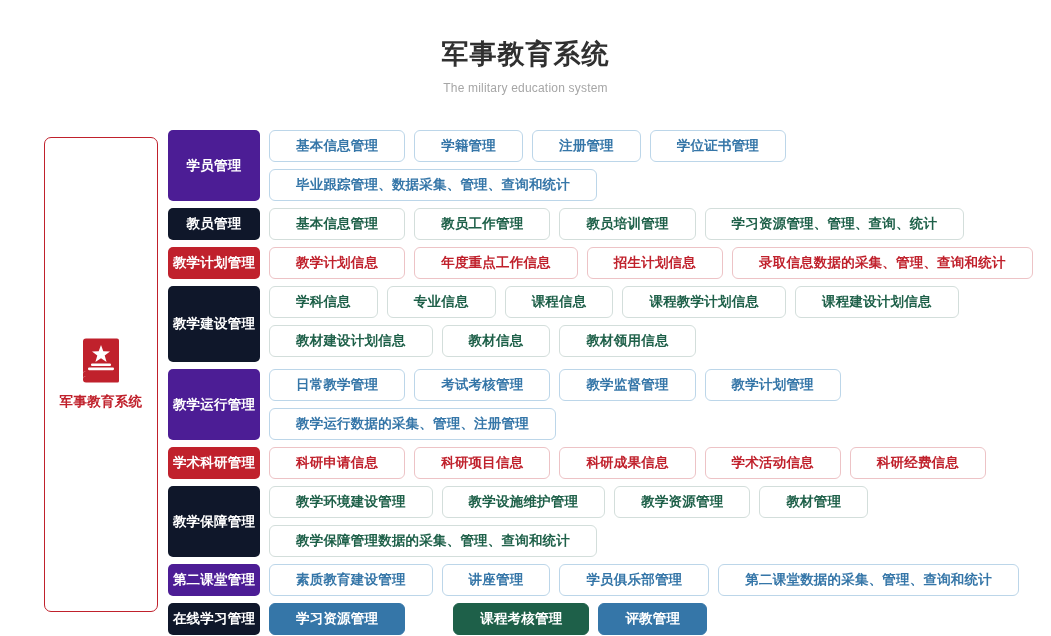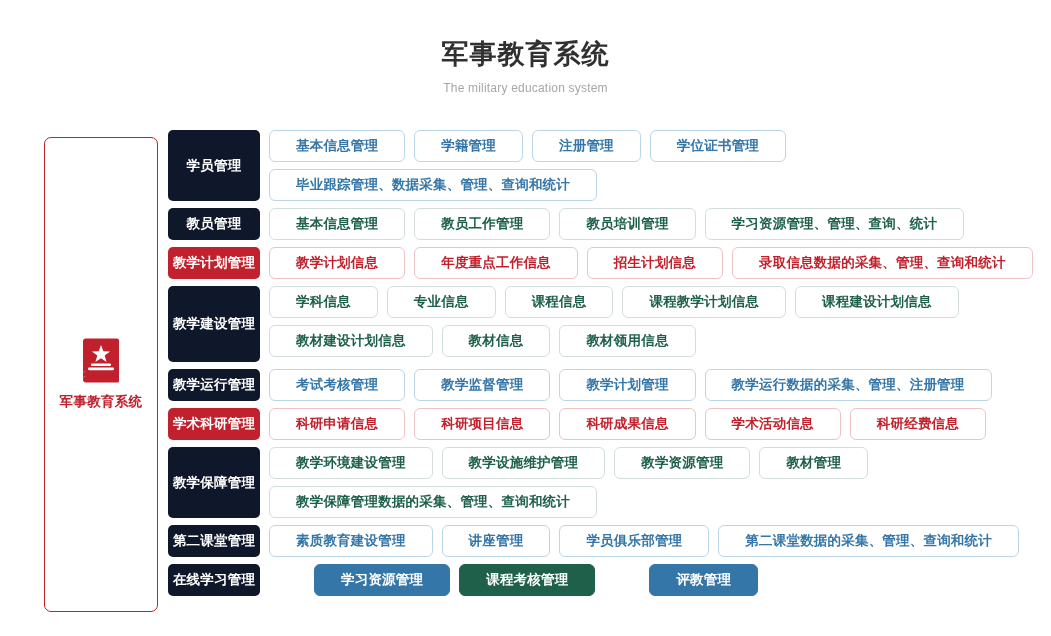--- a/index.html
+++ b/index.html
@@ -128,30 +128,30 @@
     align-items: center;
     justify-content: center;
     padding: 0 26px;
     white-space: nowrap;
     border: 1px solid transparent;
     letter-spacing: 0.2px;
   }
   .chip.wide { padding: 0 26px; }
 
   
-  .c-blue   { background: #0f172a; }
+  .c-blue   { background: #4c1d95; }
   .c-green  { background: #0f172a; }
   .c-red    { background: #c0212c; }
 
   .chip.v-blue  { border-color: #bcd6e9; color: #3576a8; }
   .chip.v-green { border-color: #d3dedb; color: #1e6049; }
   .chip.v-red   { border-color: #edc3c6; color: #c0212c; }
 
-  .chip.f-blue  { background: #3576a8; color: #fff; border-color: #3576a8; margin-left: 45px; }
-  .chip.f-green { background: #1e6049; color: #fff; border-color: #1e6049; }
+  .chip.f-blue  { background: #3576a8; color: #fff; border-color: #3576a8; }
+  .chip.f-green { background: #1e6049; color: #fff; border-color: #1e6049; margin-left: 39px; }
   .chip.f-red   { background: #c0212c; color: #fff; border-color: #c0212c; }
 
   .row.two-line .row-label { min-height: 76px; }
   .row.two-line .row-items { max-width: 790px; }
 </style>
 </head>
 <body>
 
 <div class="header">
   <h1>军事教育系统</h1>
@@ -214,20 +214,21 @@
           <div class="chip v-green">课程教学计划信息</div>
           <div class="chip v-green">课程建设计划信息</div>
           <div class="chip v-green">教材建设计划信息</div>
           <div class="chip v-green">教材信息</div>
           <div class="chip v-green">教材领用信息</div>
         </div>
       </div>
       <div class="row">
         <div class="row-label c-blue">教学运行管理</div>
         <div class="row-items">
+          <div class="chip v-blue">日常教学管理</div>
           <div class="chip v-blue">考试考核管理</div>
           <div class="chip v-blue">教学监督管理</div>
           <div class="chip v-blue">教学计划管理</div>
           <div class="chip v-blue">教学运行数据的采集、管理、注册管理</div>
         </div>
       </div>
       <div class="row">
         <div class="row-label c-red">学术科研管理</div>
         <div class="row-items">
           <div class="chip v-red">科研申请信息</div>

